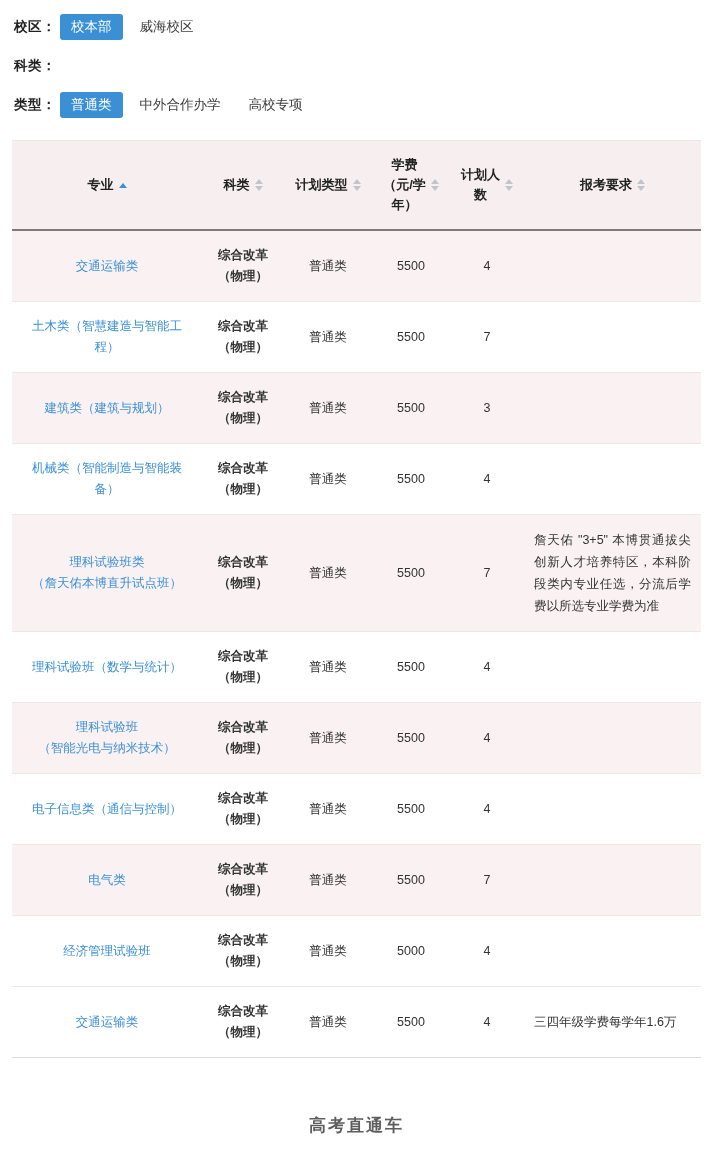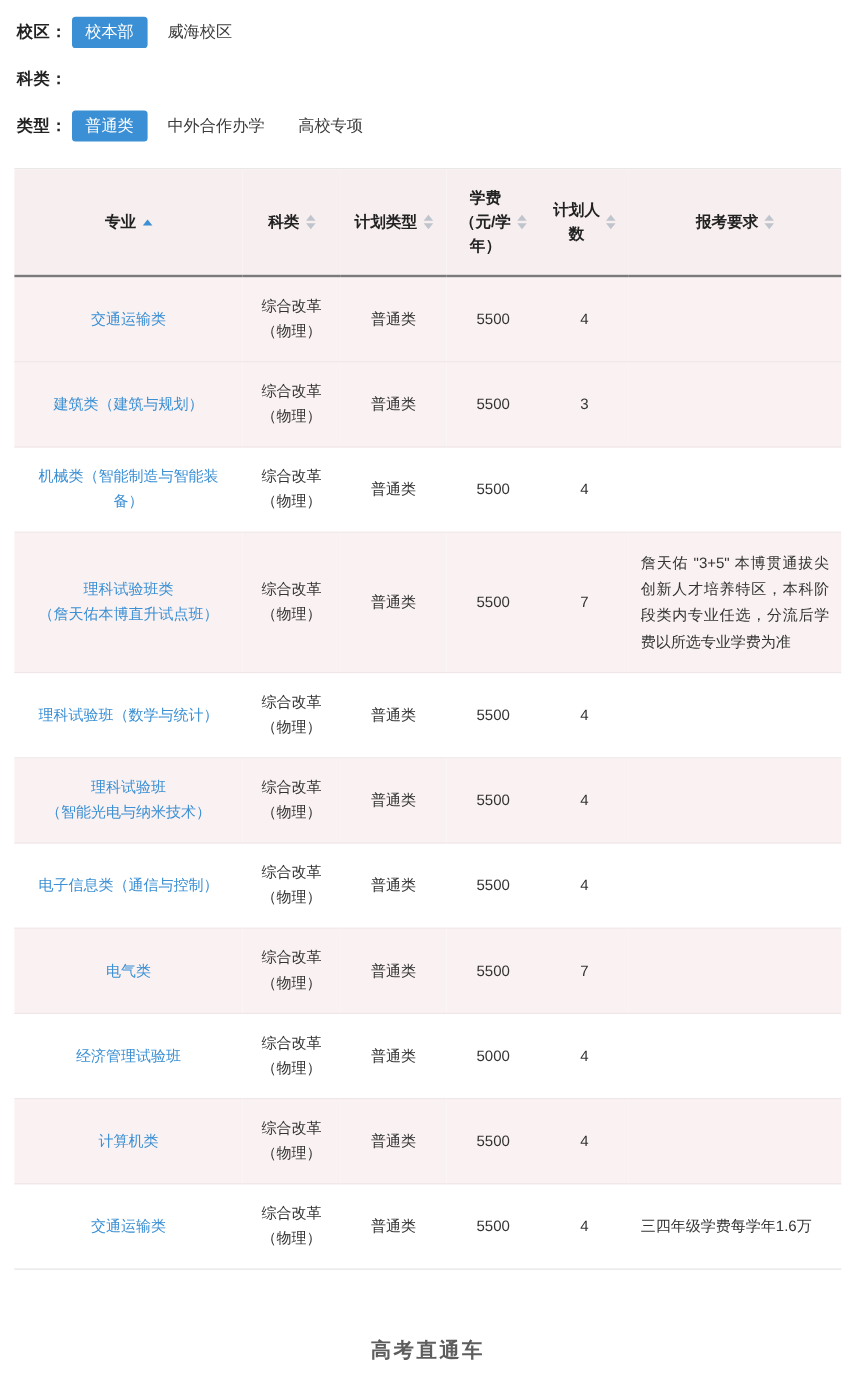--- a/index.html
+++ b/index.html
@@ -110,21 +110,21 @@
   tbody tr.odd td { background: #faf2f2; }
   tbody tr.even td { background: #ffffff; }
   tbody tr td { border-bottom: 1px solid #efe7e7; }
   tbody tr:last-child td { border-bottom: none; }
 
   .major {
     color: #3b8fd4;
     cursor: pointer;
   }
   .major-line { display: block; }
-  .cell-sub { display: block; }
+  .cell-sub { display: block; font-weight: bold; }
   .req {
     text-align: justify;
     text-align-last: left;
     padding-left: 10px;
     padding-right: 10px;
     color: #333;
     line-height: 22px;
   }
   .req-short { text-align: right; }
 
@@ -257,20 +257,31 @@
           <td><span class="major"><span class="major-line">交通运输类</span></span></td>
           <td>
             <span class="cell-sub">综合改革</span>
             <span class="cell-sub">（物理）</span>
           </td>
           <td>普通类</td>
           <td>5500</td>
           <td>4</td>
           <td class="req req-short"></td>
         </tr>
+        <tr class="even">
+          <td><span class="major"><span class="major-line">土木类（智慧建造与智能工</span><span class="major-line">程）</span></span></td>
+          <td>
+            <span class="cell-sub">综合改革</span>
+            <span class="cell-sub">（物理）</span>
+          </td>
+          <td>普通类</td>
+          <td>5500</td>
+          <td>7</td>
+          <td class="req req-short"></td>
+        </tr>
         <tr class="odd">
           <td><span class="major"><span class="major-line">建筑类（建筑与规划）</span></span></td>
           <td>
             <span class="cell-sub">综合改革</span>
             <span class="cell-sub">（物理）</span>
           </td>
           <td>普通类</td>
           <td>5500</td>
           <td>3</td>
           <td class="req req-short"></td>
@@ -342,31 +353,20 @@
           <td class="req req-short"></td>
         </tr>
         <tr class="even">
           <td><span class="major"><span class="major-line">经济管理试验班</span></span></td>
           <td>
             <span class="cell-sub">综合改革</span>
             <span class="cell-sub">（物理）</span>
           </td>
           <td>普通类</td>
           <td>5000</td>
-          <td>4</td>
-          <td class="req req-short"></td>
-        </tr>
-        <tr class="odd">
-          <td><span class="major"><span class="major-line">计算机类</span></span></td>
-          <td>
-            <span class="cell-sub">综合改革</span>
-            <span class="cell-sub">（物理）</span>
-          </td>
-          <td>普通类</td>
-          <td>5500</td>
           <td>4</td>
           <td class="req req-short"></td>
         </tr>
         <tr class="even">
           <td><span class="major"><span class="major-line">交通运输类</span></span></td>
           <td>
             <span class="cell-sub">综合改革</span>
             <span class="cell-sub">（物理）</span>
           </td>
           <td>普通类</td>

